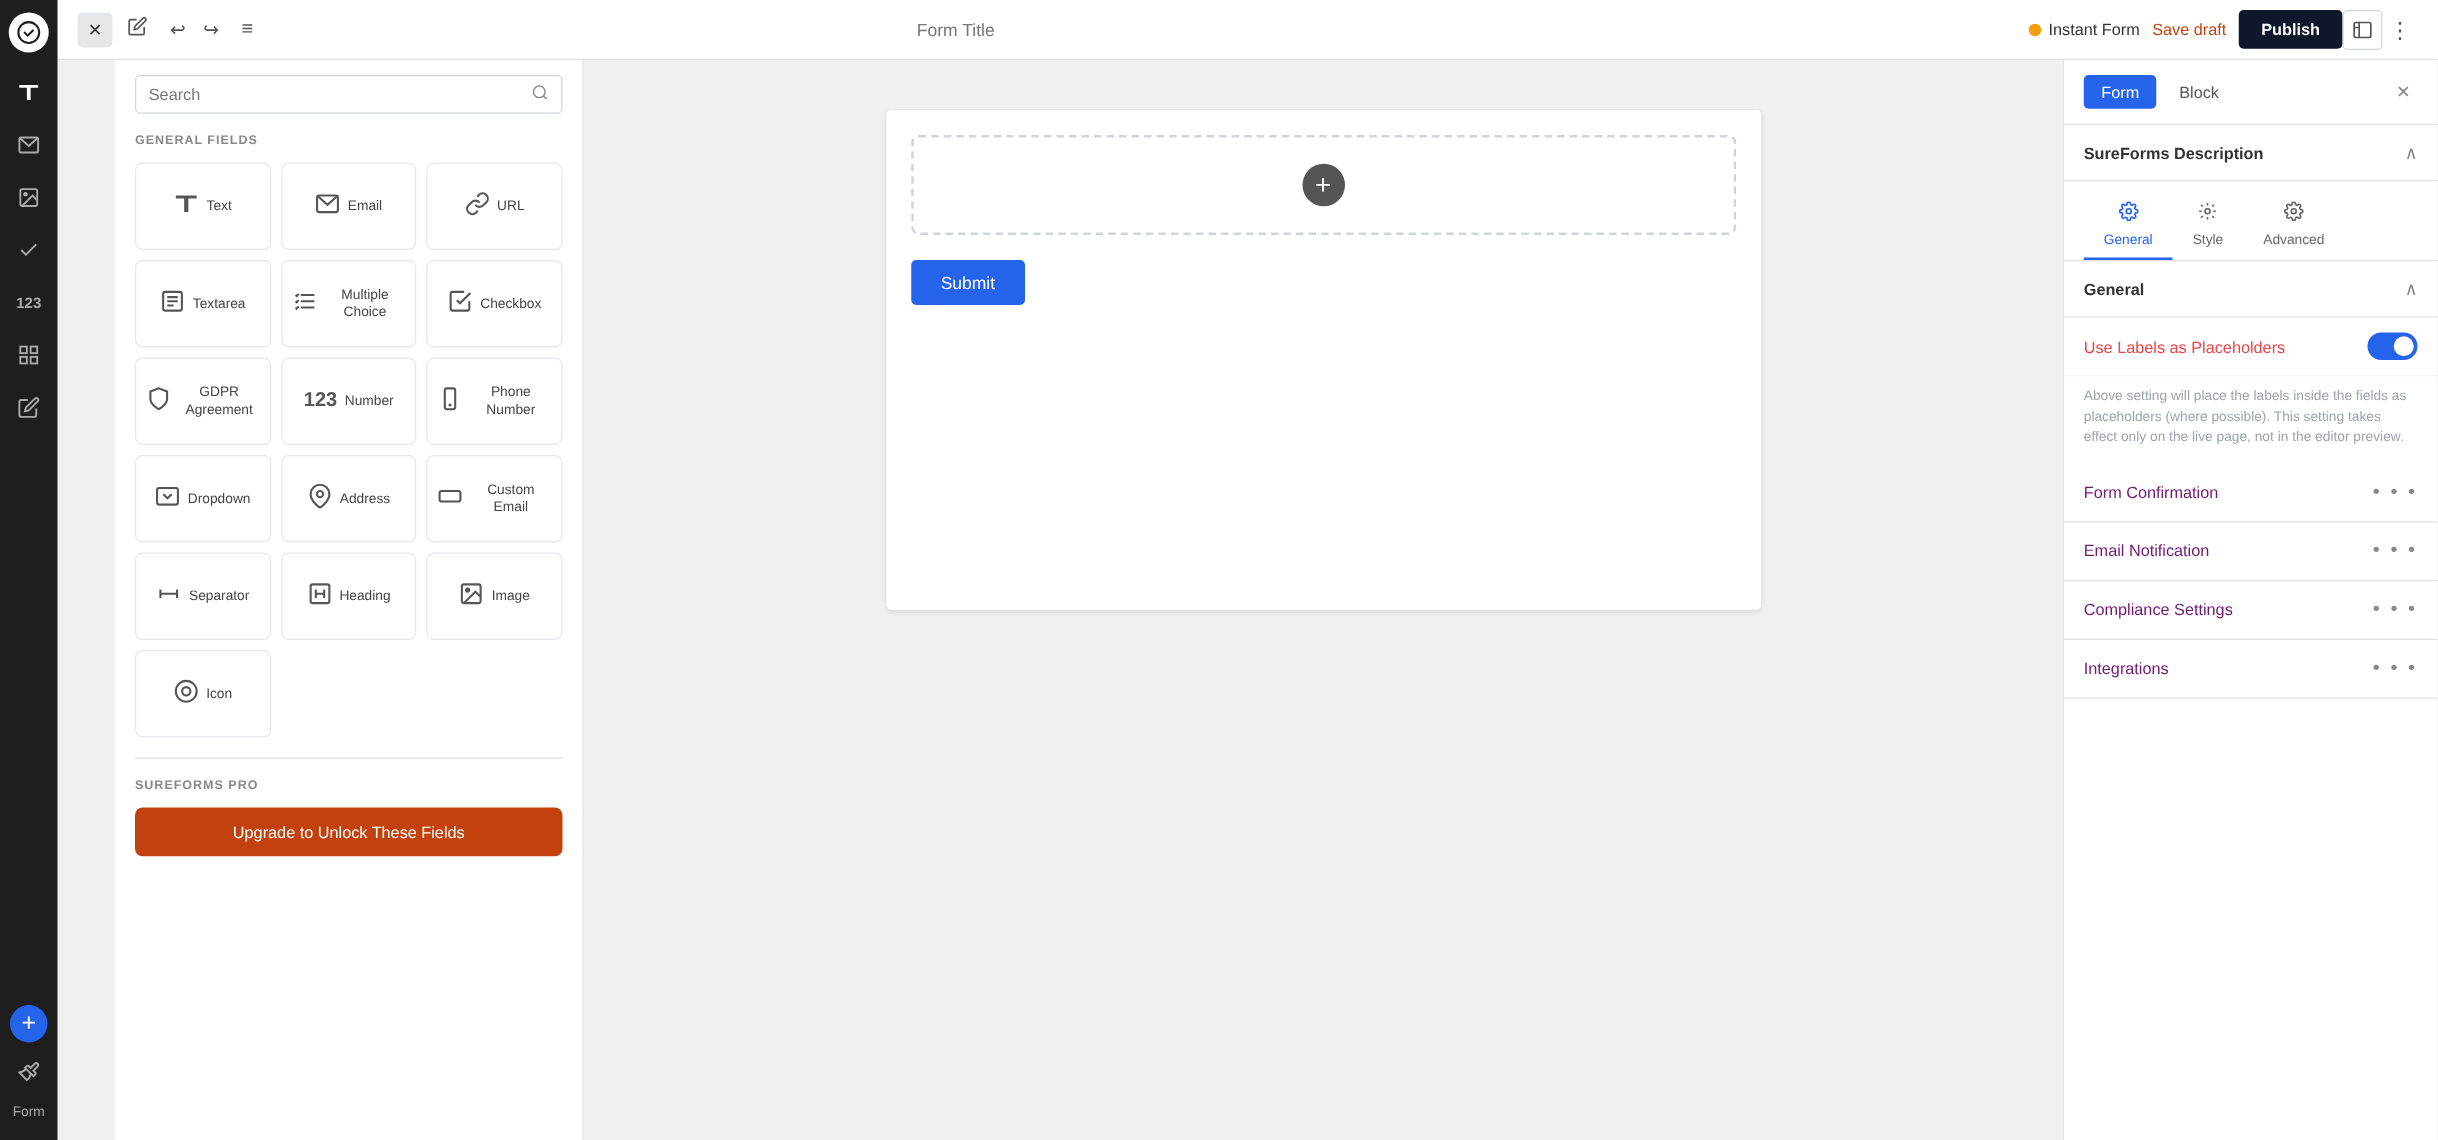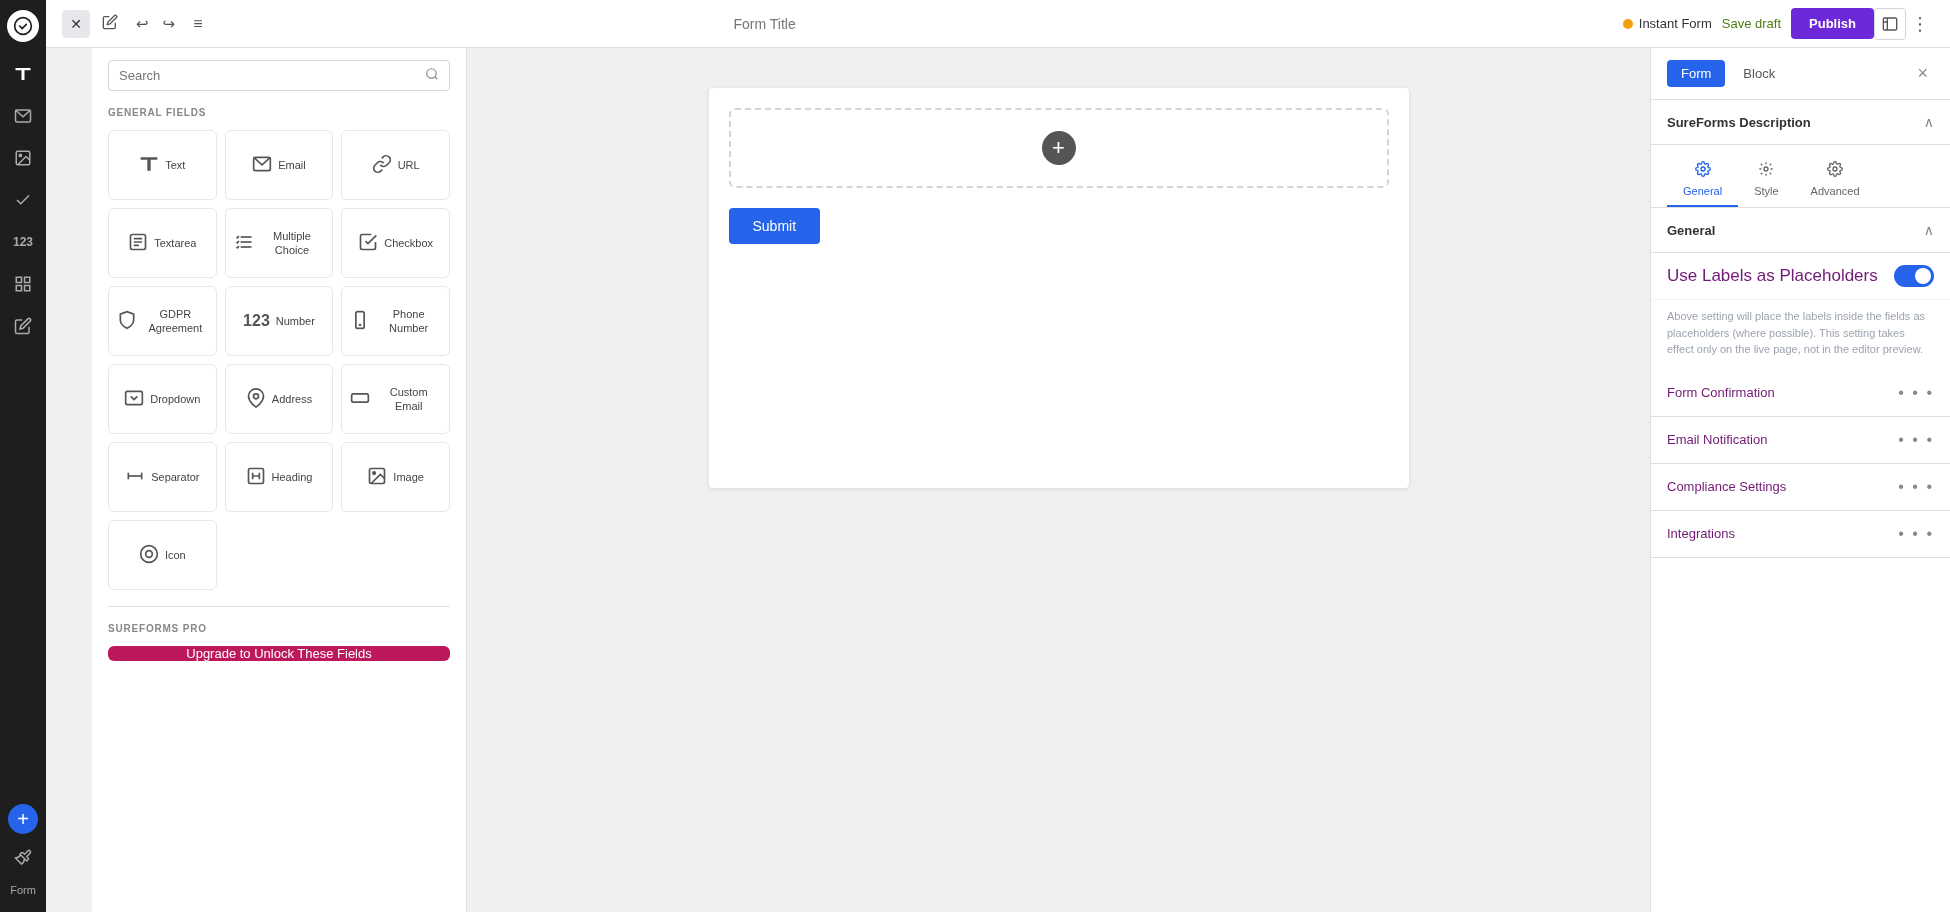--- a/index.html
+++ b/index.html
@@ -120,28 +120,28 @@
       color: #333;
     }
     .instant-form-badge .dot {
       width: 10px; height: 10px;
       background: #f59e0b;
       border-radius: 50%;
     }
     .save-draft-btn {
       background: transparent;
       border: none;
-      color: #4d7c0f;
+      color: #c2410c;
       cursor: pointer;
       font-size: 13px;
       padding: 6px 10px;
       border-radius: 4px;
     }
     .publish-btn {
-      background: #6d28d9;
+      background: #0f172a;
       color: #fff;
       border: none;
       border-radius: 4px;
       padding: 8px 18px;
       font-size: 13px;
       font-weight: 600;
       cursor: pointer;
     }
     .view-toggle-btn {
       width: 32px; height: 32px;
@@ -252,24 +252,25 @@
     .pro-label {
       font-size: 10px;
       font-weight: 700;
       color: #888;
       letter-spacing: 0.08em;
       text-transform: uppercase;
       margin-bottom: 12px;
     }
     .upgrade-btn {
       width: 100%;
-      background: #be185d;
+      background: #c2410c;
       color: #fff;
       border: none;
       border-radius: 6px;
+      padding: 12px;
       font-size: 13px;
       font-weight: 500;
       cursor: pointer;
       text-align: center;
     }
     .panel-resize-handle {
       position: absolute;
       right: 0; top: 0; bottom: 0;
       width: 4px;
       cursor: col-resize;
@@ -441,22 +442,22 @@
     }
 
     .setting-row {
       display: flex;
       align-items: center;
       justify-content: space-between;
       padding: 12px 16px;
       border-bottom: 1px solid #f3f4f6;
     }
     .setting-label {
-      font-size: 17px;
-      color: #701a75;
+      font-size: 13px;
+      color: #ef4444;
     }
     .toggle-switch {
       width: 40px; height: 22px;
       background: #2563eb;
       border-radius: 11px;
       position: relative;
       cursor: pointer;
     }
     .toggle-switch::after {
       content: '';

